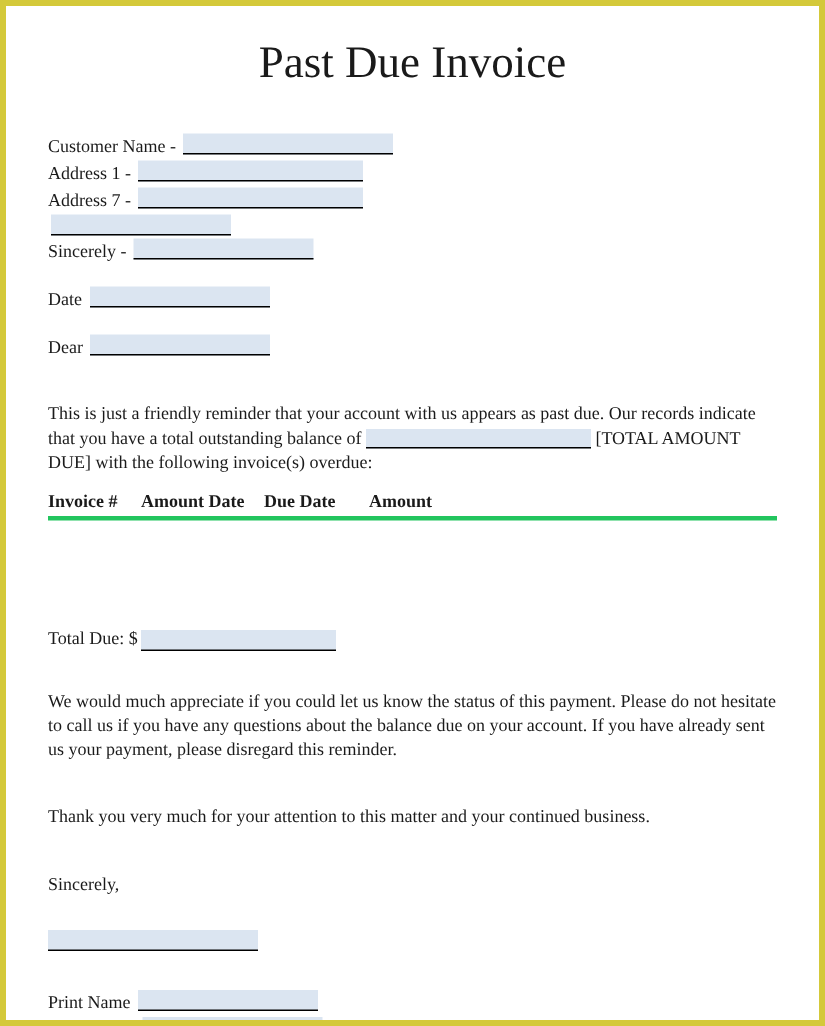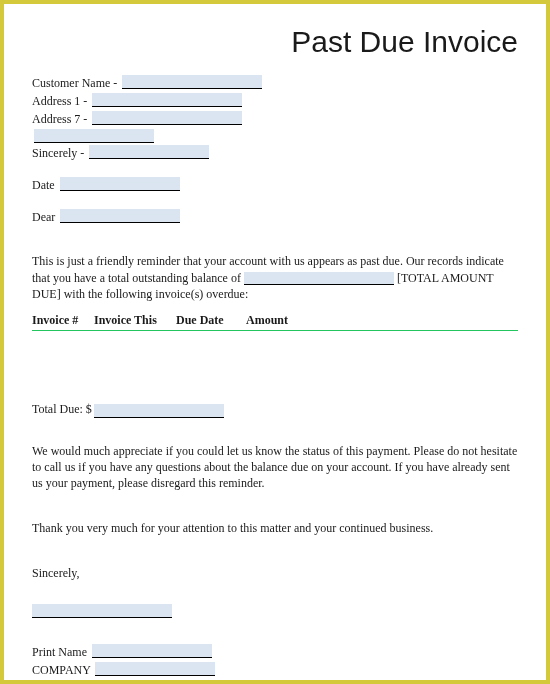--- a/index.html
+++ b/index.html
@@ -8,25 +8,25 @@
     height: 684px;
     background: #fff;
     border: 4px solid #d4c93a;
     font-family: "Times New Roman", Times, serif;
     color: #1a1a1a;
     padding: 18px 28px 10px 28px;
     font-size: 12px;
     line-height: 1.35;
   }
   .title {
-    text-align: right;
+    text-align: center;
     font-size: 30px;
     font-weight: normal;
-    margin-bottom: 12px;
-    font-family: Liberation Sans, sans-serif;
+    margin-bottom: 26px;
+    font-family: Liberation Serif, serif;
   }
   .field-row {
     display: flex;
     align-items: flex-start;
     margin-bottom: 2px;
     font-size: 12px;
   }
   .field-label { white-space: pre; }
   .ublank {
     display: inline-block;
@@ -44,21 +44,21 @@
     background: #dbe5f1;
     height: 13px;
     vertical-align: baseline;
     position: relative;
     top: 3px;
   }
   .table-head {
     display: flex;
     font-weight: bold;
     font-size: 12px;
-    border-bottom: 1px solid #22c55e;
+    border-bottom: 3px solid #22c55e;
     padding-bottom: 2px;
     margin-top: 10px;
   }
   .th { padding-right: 6px; }
   .th1 { width: 62px; }
   .th2 { width: 82px; }
   .th3 { width: 70px; }
   .th4 { width: 110px; }
   .th5 { flex: 1; text-align: center; }
   .total-row {
@@ -116,21 +116,21 @@
 </div>
 
 <div class="gap"></div>
 
 <div class="para">
   <span>This is just a friendly reminder that your account with us appears as past due. Our records indicate that you have a total outstanding balance of </span><span class="inline-blank" style="width:150px"></span><span> [TOTAL AMOUNT DUE] with the following invoice(s) overdue:</span>
 </div>
 
 <div class="table-head">
   <div class="th th1">Invoice #</div>
-  <div class="th th2">Invoice This</div>
+  <div class="th th2">Amount Date</div>
   <div class="th th3">Due Date</div>
   <div class="th th4">Amount</div>
 </div>
 
 <div class="total-row">
   <span>Total Due: $</span>
   <span class="ublank" style="width:130px"></span>
 </div>
 
 <div class="gap"></div>

